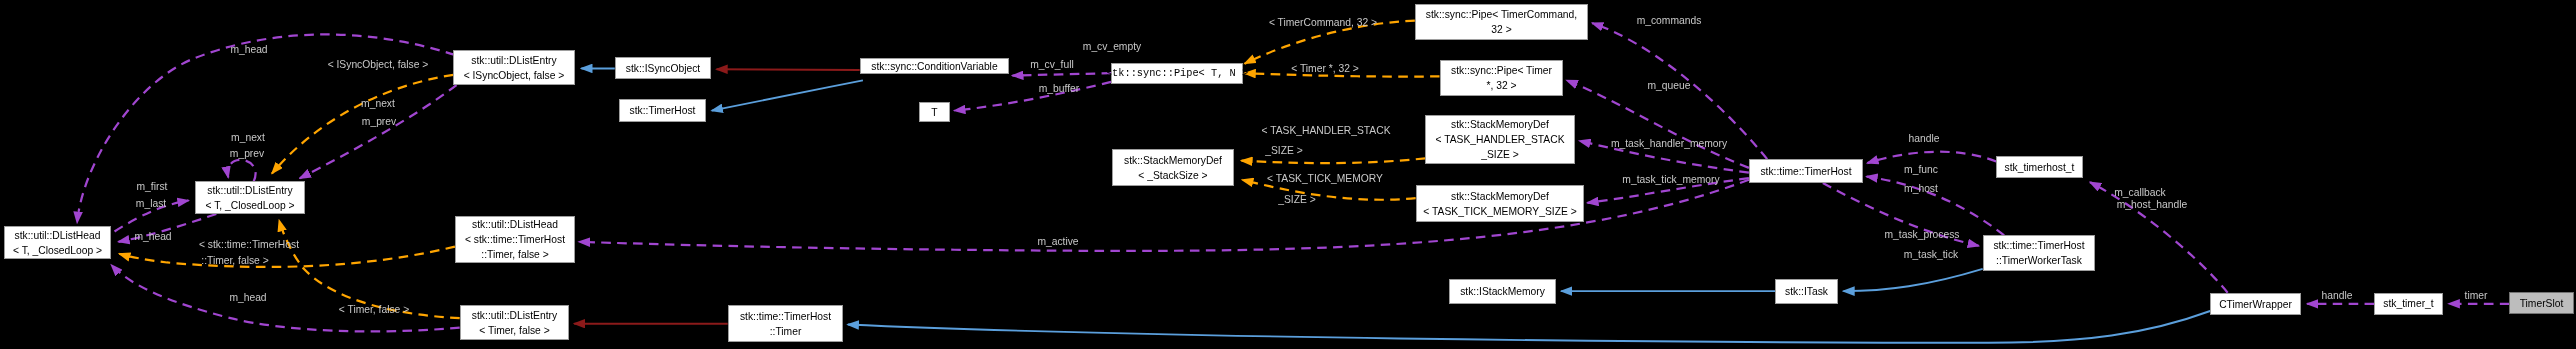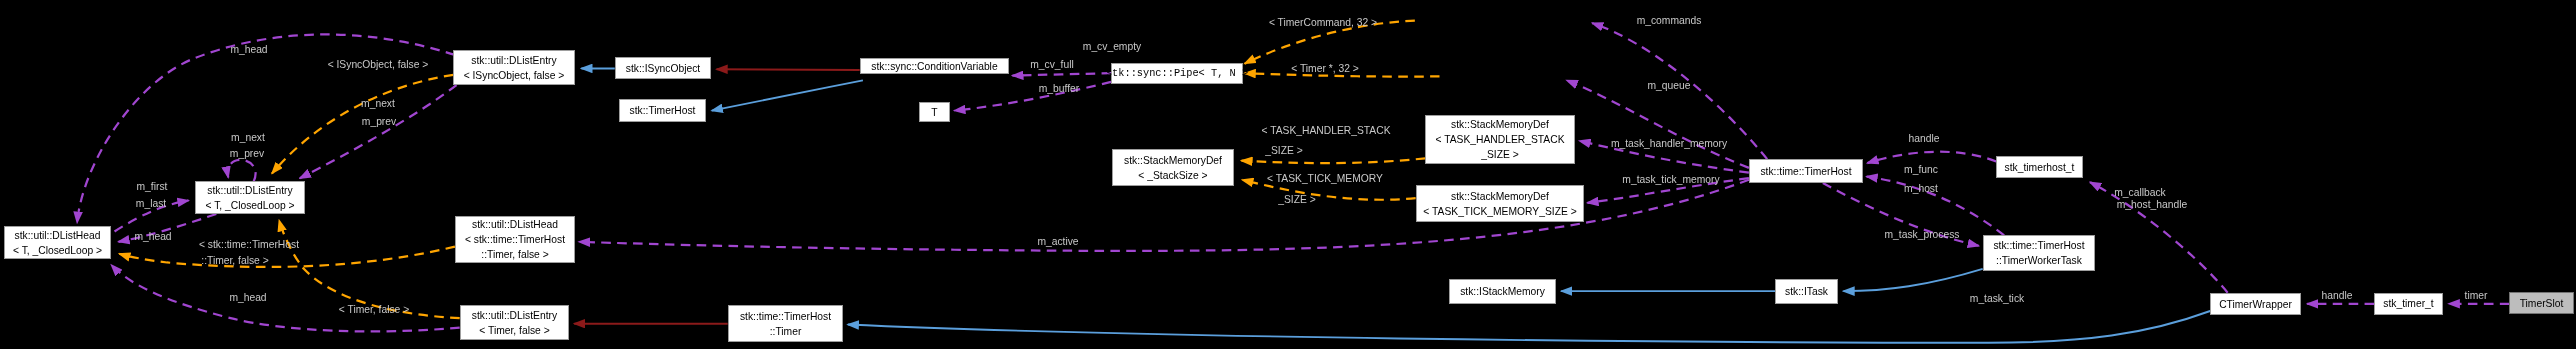--- a/index.html
+++ b/index.html
@@ -94,20 +94,28 @@
     </div>
     <div class="node" style="left: 860px; top: 58px; width: 149px; height: 16px;">
       <span>stk::sync::ConditionVariable</span>
     </div>
     <div class="node" style="left: 919px; top: 102px; width: 31px; height: 20px;">
       <span>T</span>
     </div>
     <div class="node" style="left: 1111px; top: 63px; width: 132px; height: 20.7px; font-family: Liberation Mono, monospace;">
       <span>stk::sync::Pipe&lt; T, N &gt;</span>
     </div>
+    <div class="node" style="left: 1415px; top: 4px; width: 173px; height: 36px;">
+      <span>stk::sync::Pipe&lt; TimerCommand,</span>
+      <span>32 &gt;</span>
+    </div>
+    <div class="node" style="left: 1440px; top: 60px; width: 123px; height: 36px;">
+      <span>stk::sync::Pipe&lt; Timer</span>
+      <span>*, 32 &gt;</span>
+    </div>
     <div class="node" style="left: 1112px; top: 149px; width: 122px; height: 37px;">
       <span>stk::StackMemoryDef</span>
       <span>&lt; _StackSize &gt;</span>
     </div>
     <div class="node" style="left: 1425px; top: 115px; width: 150px; height: 49px;">
       <span>stk::StackMemoryDef</span>
       <span>&lt; TASK_HANDLER_STACK</span>
       <span>_SIZE &gt;</span>
     </div>
     <div class="node" style="left: 1416px; top: 185px; width: 168px; height: 37px;">
@@ -176,19 +184,19 @@
     <div class="edge-label" style="left: 1325px; top: 178px; text-align: center;">&lt; TASK_TICK_MEMORY</div>
     <div class="edge-label" style="left: 1297px; top: 199px;">_SIZE &gt;</div>
     <div class="edge-label" style="left: 1669px; top: 20px;">m_commands</div>
     <div class="edge-label" style="left: 1669px; top: 85px;">m_queue</div>
     <div class="edge-label" style="left: 1669px; top: 143px;">m_task_handler_memory</div>
     <div class="edge-label" style="left: 1671px; top: 179px;">m_task_tick_memory</div>
     <div class="edge-label" style="left: 1924px; top: 138px;">handle</div>
     <div class="edge-label" style="left: 1921px; top: 169px;">m_func</div>
     <div class="edge-label" style="left: 1921px; top: 188px;">m_host</div>
     <div class="edge-label" style="left: 1922px; top: 234px;">m_task_process</div>
-    <div class="edge-label" style="left: 1997px; top: 254px; margin-top: 44px;">m_task_tick</div>
+    <div class="edge-label" style="left: 1931px; top: 254px;">m_task_tick</div>
     <div class="edge-label" style="left: 2140px; top: 192px;">m_callback</div>
     <div class="edge-label" style="left: 2152px; top: 204px;">m_host_handle</div>
     <div class="edge-label" style="left: 2337px; top: 295px;">handle</div>
     <div class="edge-label" style="left: 2476px; top: 295px;">timer</div>
   </div>
 
 
 </body></html>

